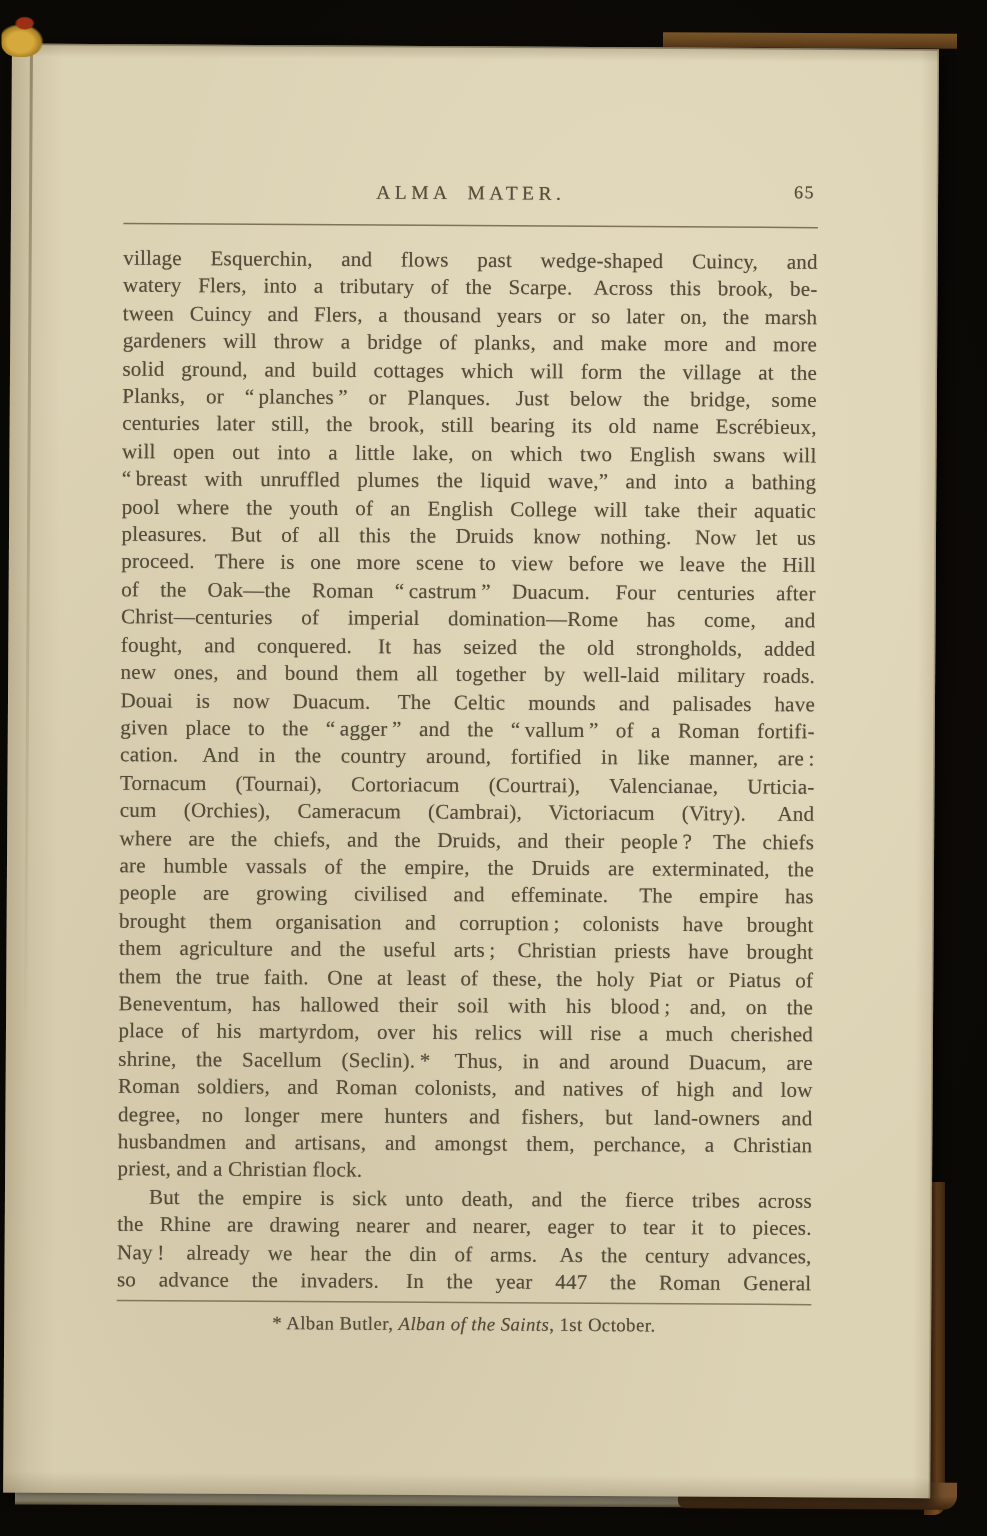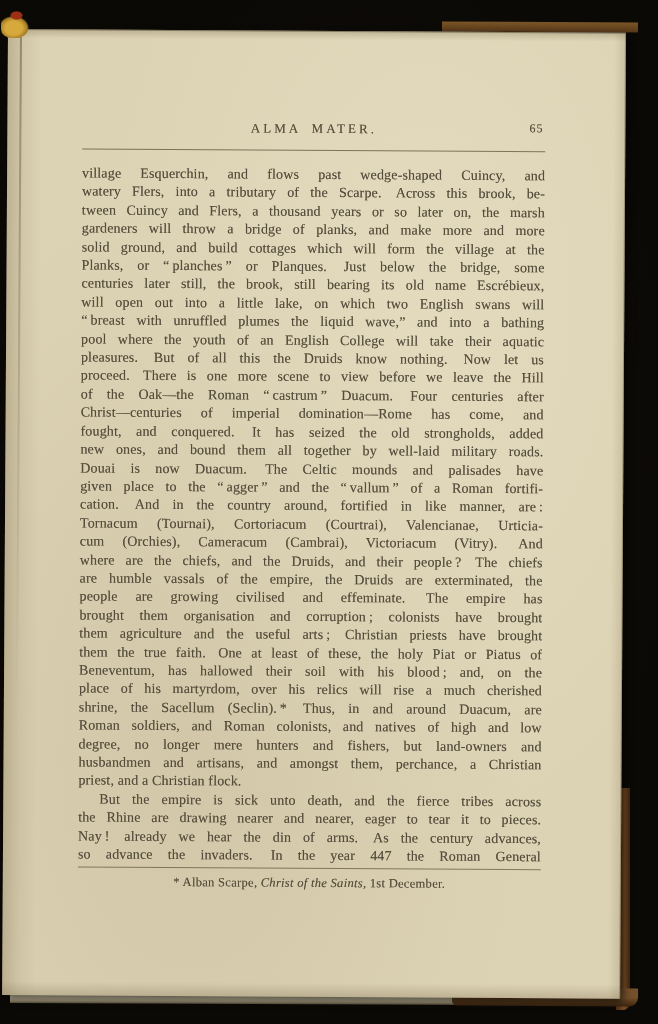--- a/index.html
+++ b/index.html
@@ -121,20 +121,20 @@
           <p>husbandmen and artisans, and amongst them, perchance, a Christian</p>
           <p class="ragged">priest, and a Christian flock.</p>
           <p class="indent">But the empire is sick unto death, and the fierce tribes across</p>
           <p>the Rhine are drawing nearer and nearer, eager to tear it to pieces.</p>
           <p>Nay !  already we hear the din of arms.  As the century advances,</p>
           <p>so advance the invaders.  In the year 447 the Roman General</p>
         </div>
 
       <div class="foot-rule"></div>
       <div class="footnote">
-        <span>* Alban Scarpe, </span><span class="ital">Christ of the Saints</span><span>, 1st December.</span>
+        <span>* Alban Butler, </span><span class="ital">Alban of the Saints</span><span>, 1st October.</span>
       </div>
     </div>
   </div>
 
   <div class="gilt"></div>
   <div class="gilt-speck"></div>
 </div>
 
 </body></html>

